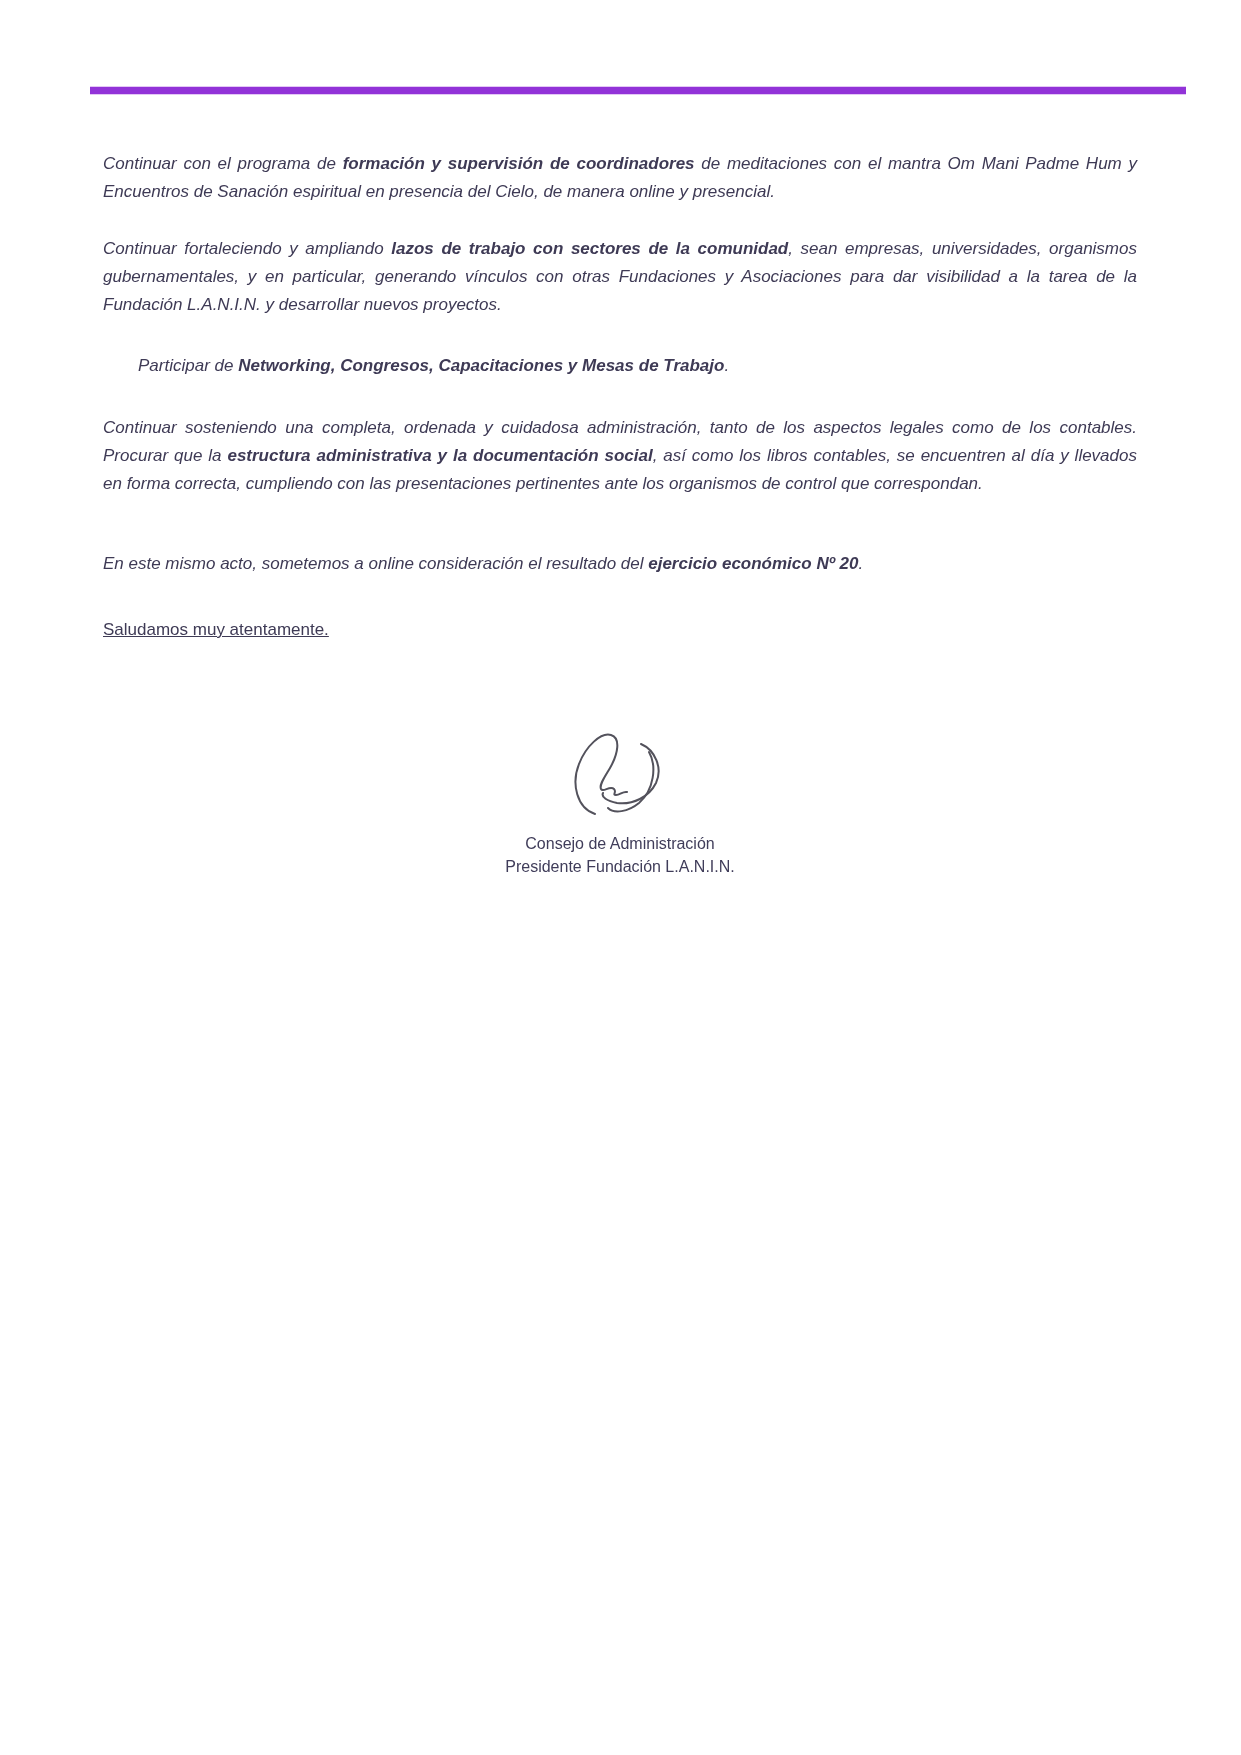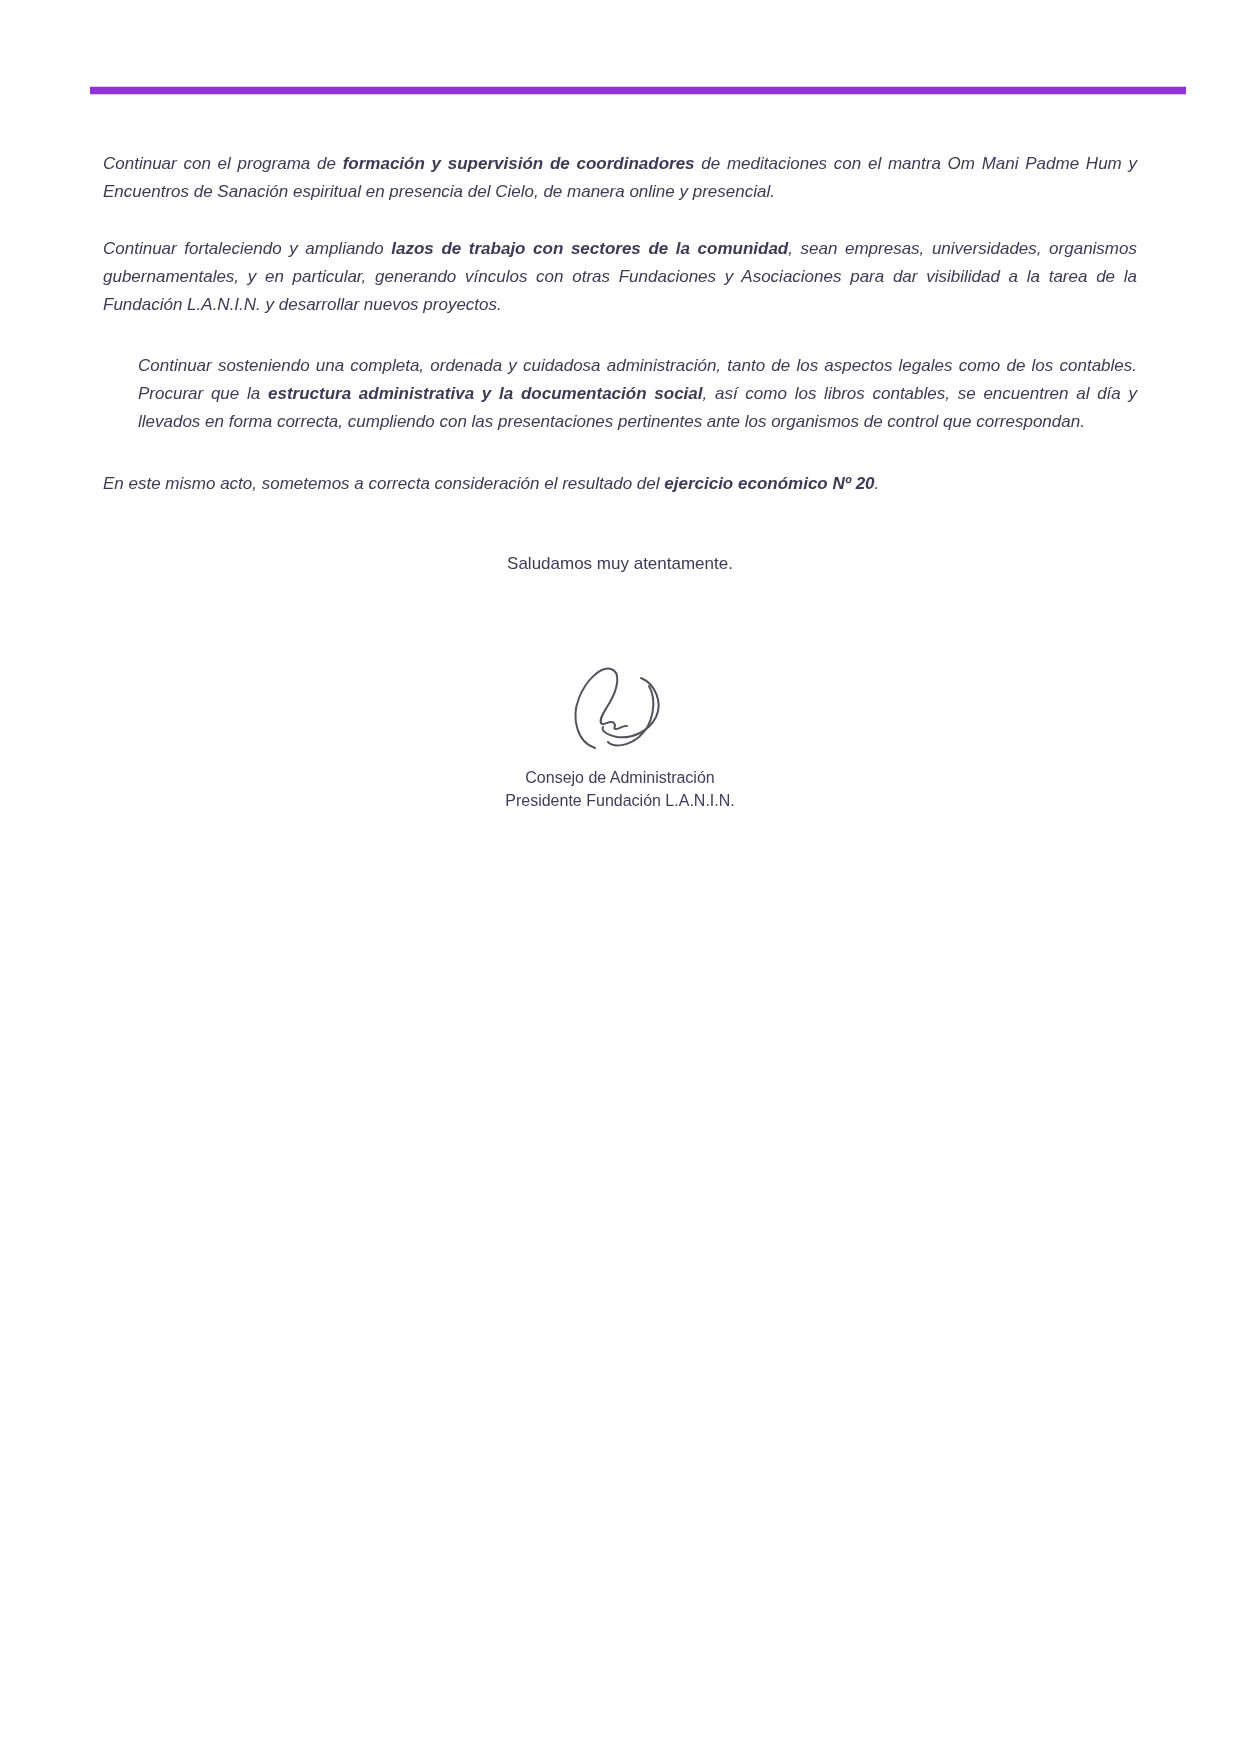--- a/index.html
+++ b/index.html
@@ -44,22 +44,23 @@
   .par:nth-of-type(2) { margin-bottom: 33px; }
   .par:nth-of-type(3) { margin-bottom: 34px; margin-left: 35px; }
   .par:nth-of-type(4) { margin-bottom: 52px; }
   .par:nth-of-type(5) { margin-bottom: 38px; font-style: italic; }
   .par:nth-of-type(6) { margin-bottom: 29px; }
   .closing {
     font-style: normal;
     font-size: 17px;
     line-height: 28px;
     color: var(--body-text, #3e3a55);
-    text-align: center;
+    text-align: left;
     margin: 0;
+    text-decoration: underline;
   }
   .sig-wrap {
     margin-top: 80px;
     text-align: center;
   }
   .scribble {
     display: block;
     margin: 0 auto 8px auto;
   }
   .sig-line {
@@ -72,22 +73,23 @@
 </head>
 <body>
 
 <div class="page">
 
   <div class="rule rule-top"></div>
 
   <div class="content">
     <p class="par"><span>Continuar con el programa de </span><b>formación y supervisión de coordinadores</b><span> de meditaciones con el mantra Om Mani Padme Hum y Encuentros de Sanación espiritual en presencia del Cielo, de manera online y presencial.</span></p>
     <p class="par"><span>Continuar fortaleciendo y ampliando </span><b>lazos de trabajo con sectores de la comunidad</b><span>, sean empresas, universidades, organismos gubernamentales, y en particular, generando vínculos con otras Fundaciones y Asociaciones para dar visibilidad a la tarea de la Fundación L.A.N.I.N. y desarrollar nuevos proyectos.</span></p>
+    <p class="par"><span>Participar de </span><b>Networking, Congresos, Capacitaciones y Mesas de Trabajo</b><span>.</span></p>
     <p class="par"><span>Continuar sosteniendo una completa, ordenada y cuidadosa administración, tanto de los aspectos legales como de los contables. Procurar que la </span><b>estructura administrativa y la documentación social</b><span>, así como los libros contables, se encuentren al día y llevados en forma correcta, cumpliendo con las presentaciones pertinentes ante los organismos de control que correspondan.</span></p>
-    <p class="par"><span>En este mismo acto, sometemos a correcta consideración el resultado del </span><b>ejercicio económico Nº 20</b><span>.</span></p>
+    <p class="par"><span>En este mismo acto, sometemos a online consideración el resultado del </span><b>ejercicio económico Nº 20</b><span>.</span></p>
     <p class="closing">Saludamos muy atentamente.</p>
 
     <div class="sig-wrap">
       <svg class="scribble" width="130" height="100" viewBox="0 0 130 100">
         <g fill="none" stroke="#53525c" stroke-width="2" stroke-linecap="round" stroke-linejoin="round">
           <path d="M40,90 C22,84 16,60 24,40 C31,22 46,8 56,11 C66,14 63,30 55,44 C49,54 44,61 46,65 C48,69 55,61 59,65 C62,68 57,71 61,71 C65,71 68,67 72,68"></path>
           <path d="M86,20 C100,26 108,44 101,59 C94,73 78,81 62,79 C52,77 46,73 48,69"></path>
           <path d="M94,28 C102,42 99,66 84,79 C73,88 59,90 53,84"></path>
         </g>
       </svg>

